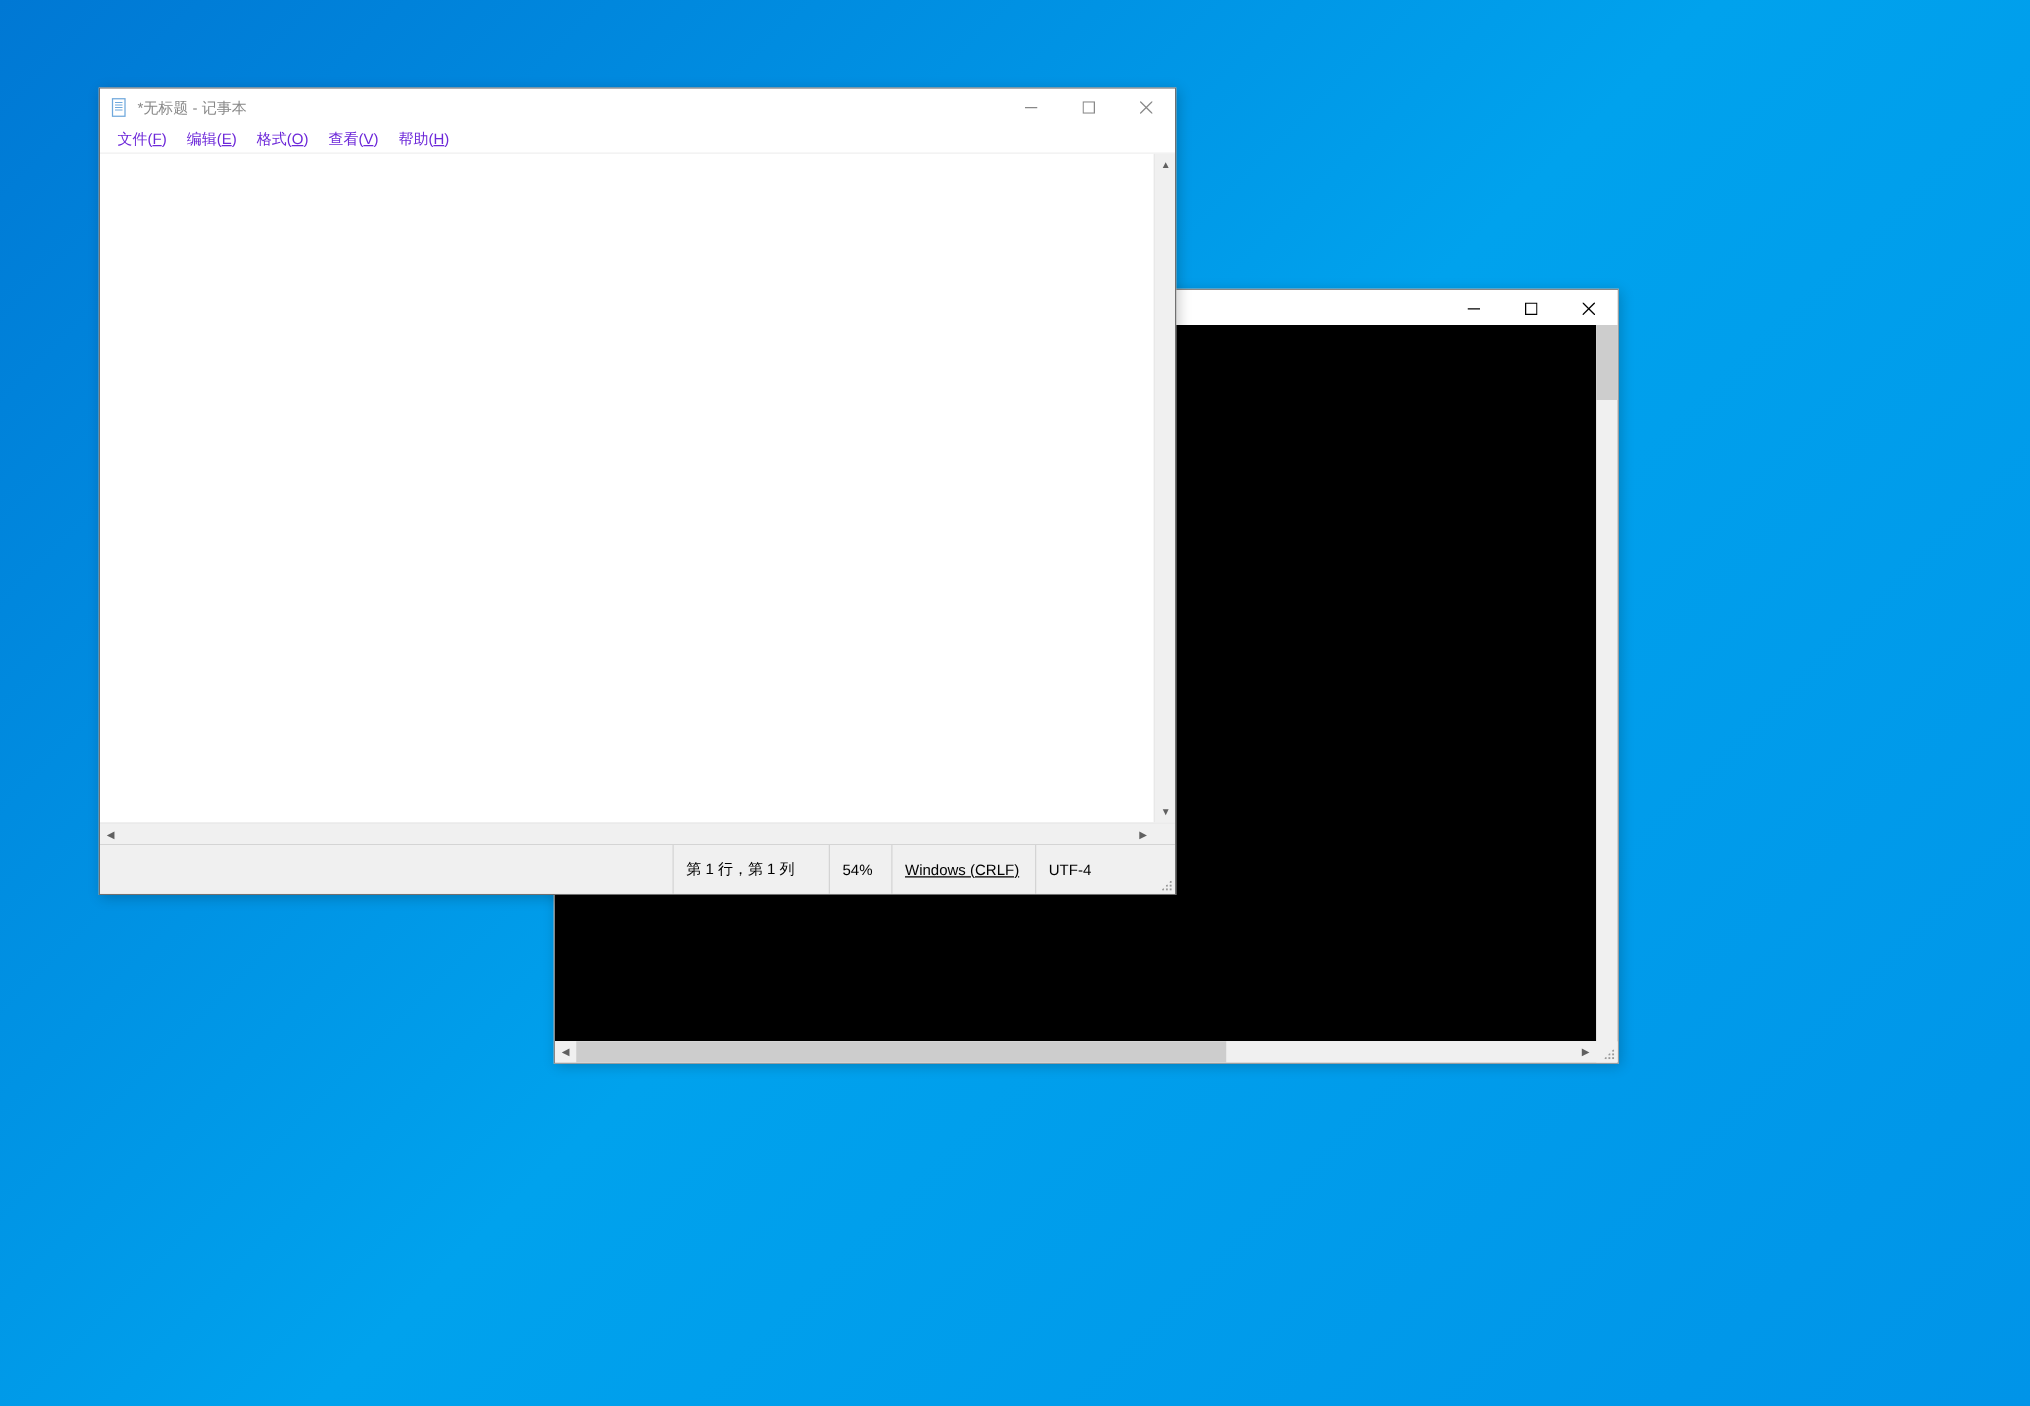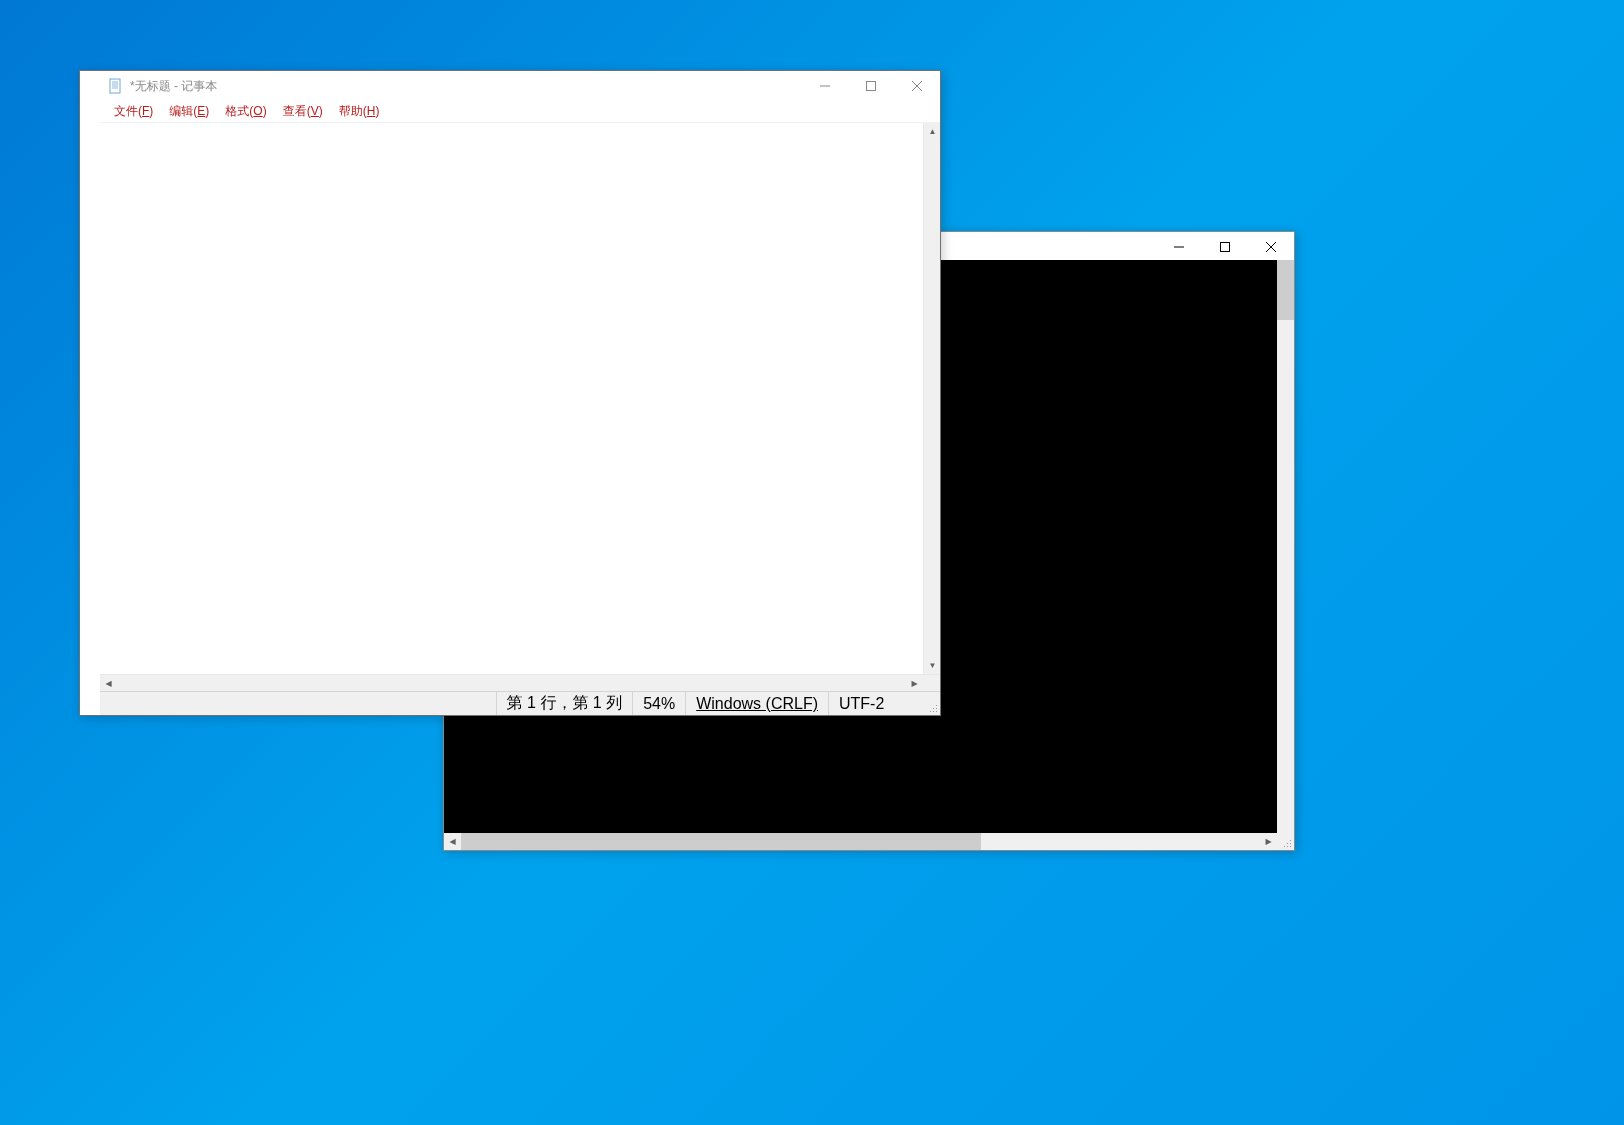--- a/index.html
+++ b/index.html
@@ -23,21 +23,20 @@
       position: absolute;
       left: 79px;
       top: 70px;
       width: 862px;
       height: 646px;
       background: #ffffff;
       border: 1px solid #707070;
       box-shadow: 2px 2px 10px rgba(0,0,0,0.2);
       display: flex;
       flex-direction: column;
-      padding-left: 20px;
     }
     
     .titlebar {
       height: 30px;
       background: #ffffff;
       display: flex;
       align-items: center;
       padding-left: 8px;
       color: #999999;
       font-size: 12px;
@@ -74,21 +73,21 @@
       font-family: "Segoe UI", sans-serif;
     }
     
     .menubar {
       height: 22px;
       background: #ffffff;
       display: flex;
       align-items: center;
       padding-left: 6px;
       font-size: 12px;
-      color: #b91c1c;
+      color: #6d28d9;
       border-bottom: 1px solid #f0f0f0;
     }
     
     .menu-item {
       padding: 2px 8px;
       cursor: default;
     }
     
     .menu-item .underline {
       text-decoration: underline;
@@ -164,25 +163,25 @@
     .hscroll-corner {
       position: absolute;
       right: 0;
       top: 0;
       width: 17px;
       height: 17px;
       background: #f0f0f0;
     }
     
     .statusbar {
-      height: 24px;
-      background: #f0f0f0;
-      display: flex;
-      align-items: center;
-      font-size: 16px;
+      height: 40px;
+      background: #f0f0f0;
+      display: flex;
+      align-items: center;
+      font-size: 12px;
       color: #000000;
       border-top: 1px solid #d4d4d4;
     }
     
     .statusbar-spacer {
       flex: 1;
     }
     
     .statusbar-cell {
       padding: 0 10px;
@@ -414,16 +413,16 @@
       <div class="hscroll-arrow left">◀</div>
       <div class="hscroll-arrow right">▶</div>
       <div class="hscroll-corner"></div>
     </div>
   </div>
   <div class="statusbar">
     <div class="statusbar-spacer"></div>
     <div class="statusbar-cell position">第 1 行，第 1 列</div>
     <div class="statusbar-cell zoom">54%</div>
     <div class="statusbar-cell lineend">Windows (CRLF)</div>
-    <div class="statusbar-cell encoding">UTF-2</div>
+    <div class="statusbar-cell encoding">UTF-4</div>
     <div class="statusbar-grip"></div>
   </div>
 </div>
 
 </body></html>

